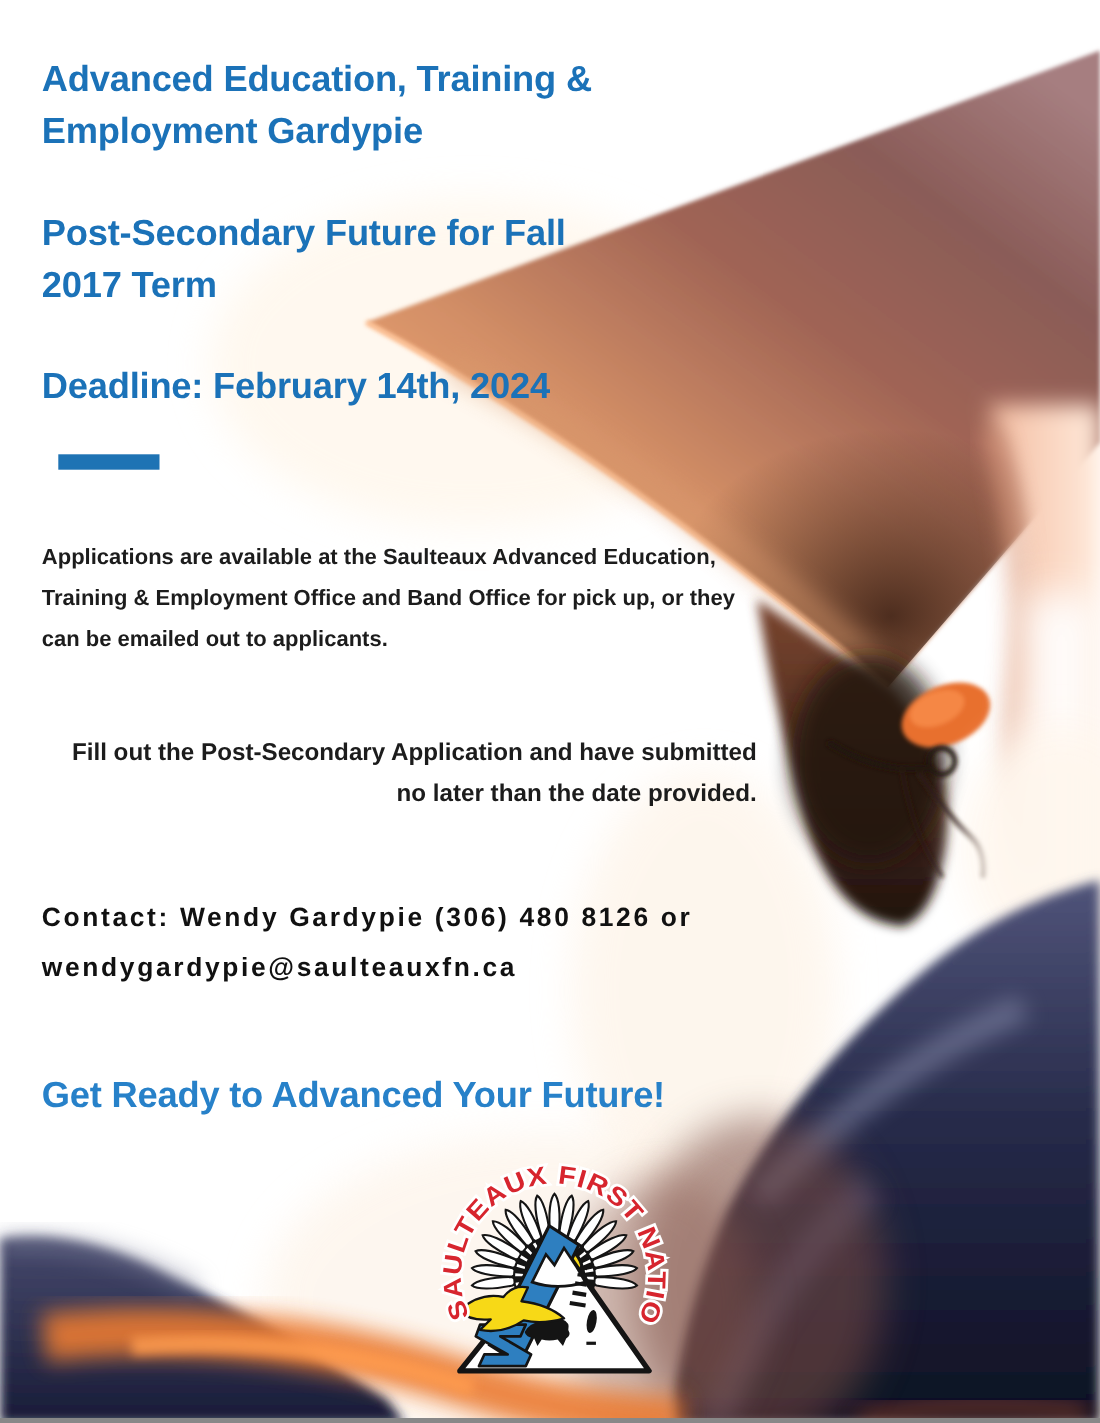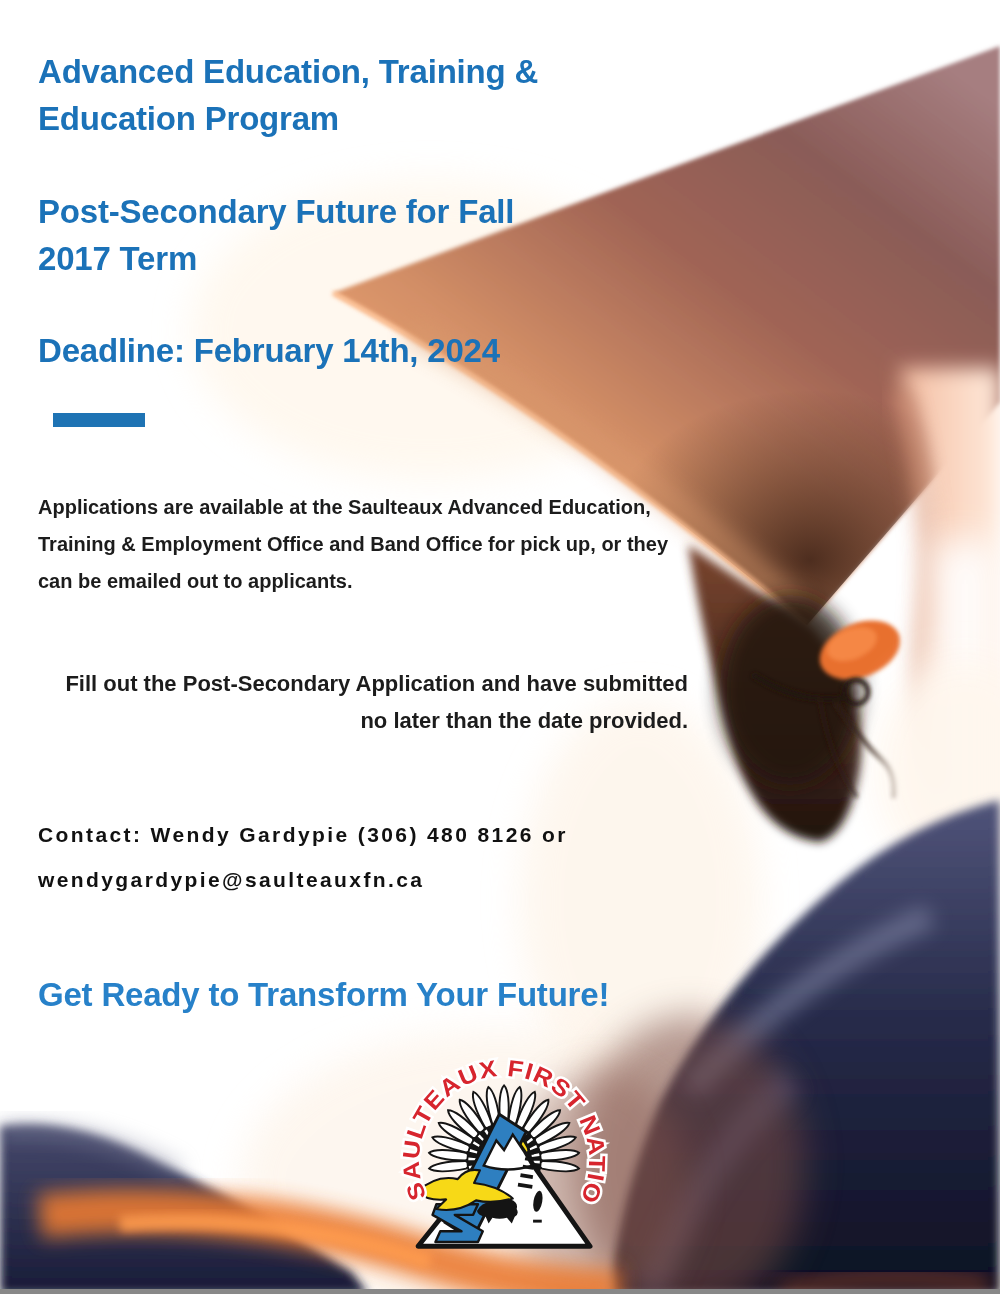--- a/index.html
+++ b/index.html
@@ -10,21 +10,21 @@
   }
   .poster svg{display:block;}
   .photo{position:absolute;left:0;top:0;width:1000px;height:1294px;}
   .txt{position:absolute;font-weight:700;}
   .h1{left:38px;top:48px;width:640px;font-size:33px;line-height:47px;color:#1b72b8;letter-spacing:-0.2px;}
   .h2{left:38px;top:188px;width:640px;font-size:33px;line-height:47px;color:#1b72b8;letter-spacing:-0.2px;}
   .h3{left:38px;top:327px;width:640px;font-size:33px;line-height:47px;color:#1b72b8;letter-spacing:-0.2px;}
   .divider{position:absolute;left:53px;top:413px;width:92px;height:14px;background:#1e73b4;}
   .p1{left:38px;top:489px;width:668px;font-size:20px;line-height:37px;color:#1c1c1c;}
   .p2{left:38px;top:665px;width:650px;font-size:22px;line-height:37px;color:#1c1c1c;text-align:right;}
-  .contact{left:38px;top:812px;width:700px;font-size:21px;line-height:45px;color:#111111;letter-spacing:2.4px;}
+  .contact{left:38px;top:812px;width:700px;font-size:24px;line-height:45px;color:#111111;letter-spacing:2.4px;}
   .cta{left:38px;top:973px;width:680px;font-size:33px;line-height:44px;color:#2781c9;letter-spacing:-0.2px;}
   .logo{position:absolute;left:390px;top:1056px;width:232px;height:194px;}
 </style>
 </head>
 <body>
 
 <div class="poster">
 
   <svg class="photo" viewBox="0 0 1000 1294" aria-hidden="true">
     <defs>
@@ -121,42 +121,42 @@
       <path d="M 0,1294 L 0,1126 Q 74,1116 156,1160 Q 268,1216 352,1272 L 368,1294 Z" fill="url(#gBlobL)" filter="url(#f2)"></path>
       <path d="M 0,1130 Q 90,1122 180,1172" fill="none" stroke="#8d8fa6" stroke-width="14" opacity="0.5" filter="url(#f3)"></path>
       <path d="M 40,1216 Q 230,1196 420,1256 Q 520,1288 620,1292" fill="none" stroke="#ea7a33" stroke-width="44" opacity="0.9" filter="url(#f3)"></path>
       <path d="M 120,1224 Q 280,1212 430,1262" fill="none" stroke="#ff9c4f" stroke-width="16" opacity="0.85" filter="url(#f2)"></path>
       <path d="M 780,1292 Q 880,1268 990,1286" fill="none" stroke="#b4572e" stroke-width="22" opacity="0.45" filter="url(#f3)"></path>
     </g>
   </svg>
 
   <div class="txt h1">
     <span>Advanced Education, Training &amp;</span><br>
-    <span>Education Program</span>
+    <span>Employment Gardypie</span>
   </div>
 
   <div class="txt h2">
     <span>Post-Secondary Future for Fall</span><br>
     <span>2017 Term</span>
   </div>
 
   <div class="txt h3">Deadline: February 14th, 2024</div>
 
   <div class="divider"></div>
 
   <div class="txt p1">Applications are available at the Saulteaux Advanced Education, Training &amp; Employment Office and Band Office for pick up, or they can be emailed out to applicants.</div>
 
   <div class="txt p2">Fill out the Post-Secondary Application and have submitted no later than the date provided.</div>
 
   <div class="txt contact">
     <span>Contact: Wendy Gardypie (306) 480 8126 or</span><br>
     <span>wendygardypie@saulteauxfn.ca</span>
   </div>
 
-  <div class="txt cta">Get Ready to Transform Your Future!</div>
+  <div class="txt cta">Get Ready to Advanced Your Future!</div>
 
   <svg class="logo" viewBox="0 0 240 200" aria-hidden="true">
     <defs>
       <path id="fth" d="M 0,-78 C 4,-74 6,-60 4,-40 L 0,-34 L -4,-40 C -6,-60 -4,-74 0,-78 Z"></path>
       <path id="arcp" d="M 38,145 A 88,88 0 1 1 198,145" fill="none"></path>
     </defs>
 
     <g transform="translate(118,108)" fill="#ffffff" stroke="#151515" stroke-width="2">
       <use href="#fth" transform="rotate(-96)"></use>
         <use href="#fth" transform="rotate(-84)"></use>

